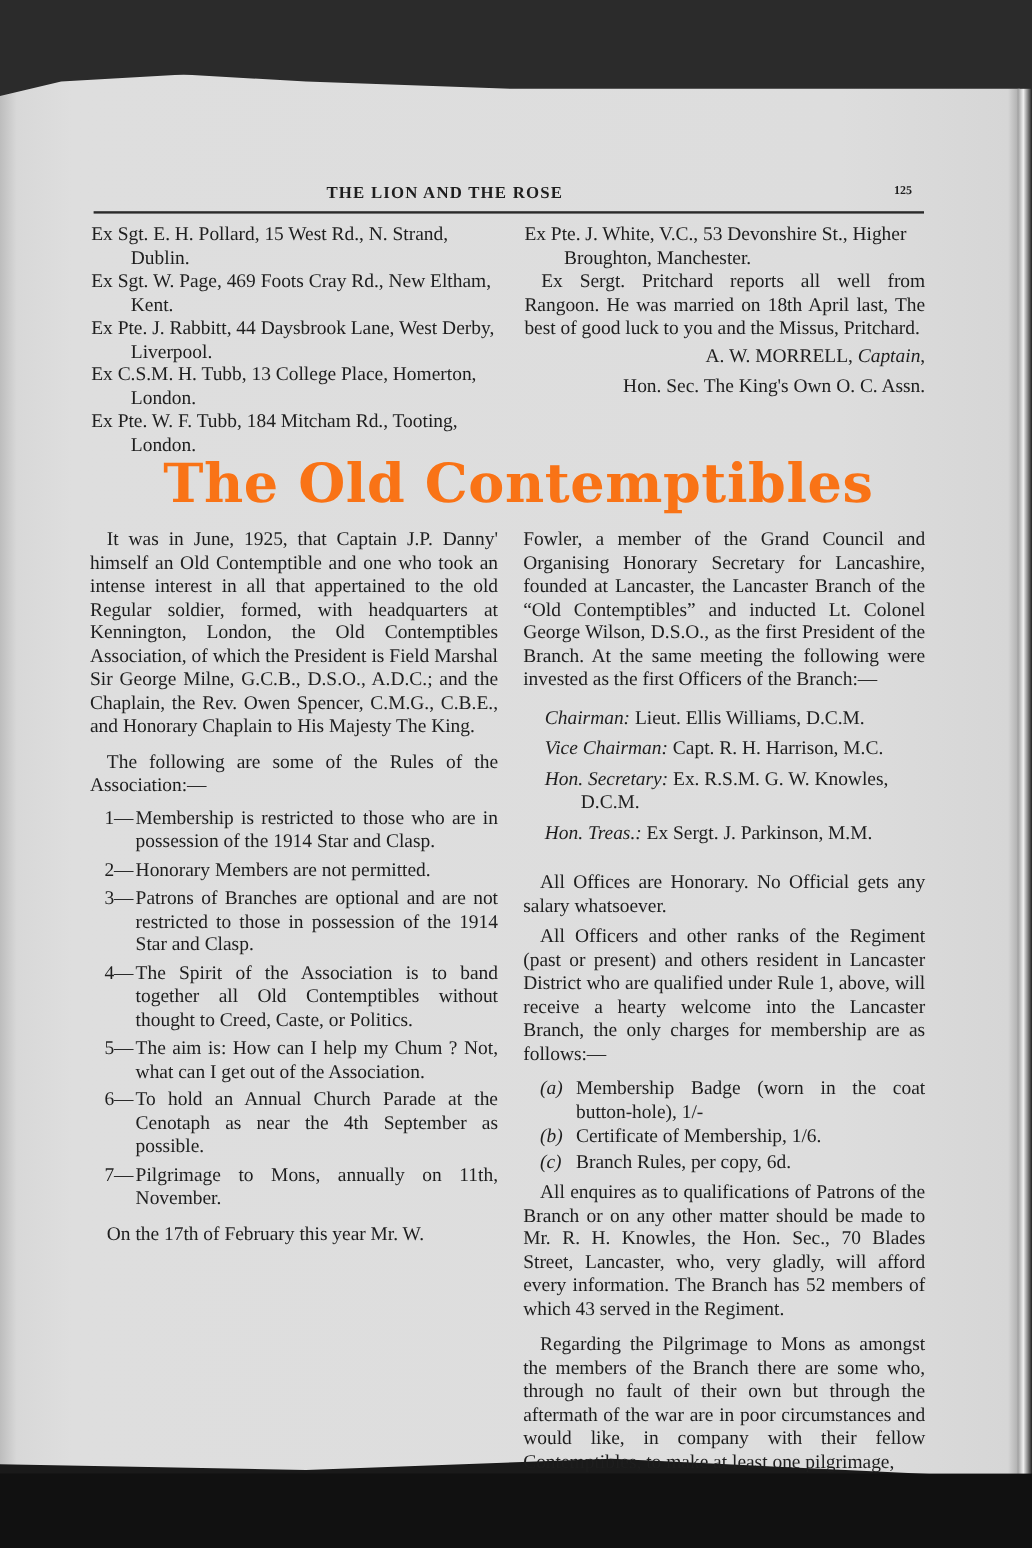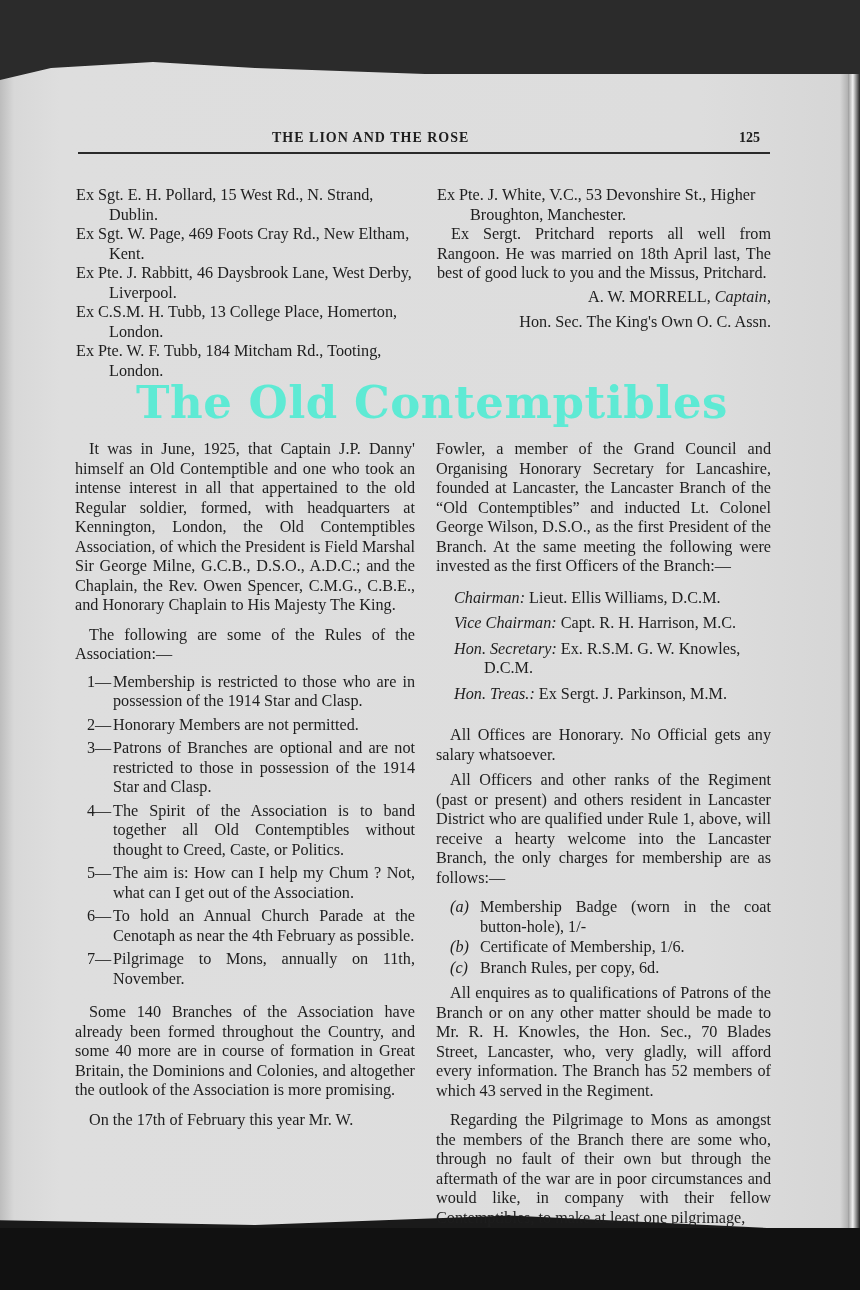--- a/index.html
+++ b/index.html
@@ -19,29 +19,29 @@
     background: #dcdcdc;
     background: linear-gradient(90deg, #bdbdbd 0px, #d8d8d8 14px, #dedede 60px, #dddddd 700px, #d6d6d6 840px, #a8a8a8 850px);
     border-top-left-radius: 40px 14px;
     clip-path: polygon(0 20px, 6% 8px, 18% 2px, 30% 8px, 50% 14px, 100% 14px, 100% 100%, 60% 98.6%, 30% 99.4%, 0 99%);
   }
   .page-edge {
     position: absolute; right: 0; top: 74px; width: 12px; height: 1158px;
     background: linear-gradient(90deg, #9a9a9a, #f0f0f0 40%, #8a8a8a 70%, #222 100%);
   }
   .running-head {
-    position: absolute; left: 78px; top: 128px; width: 692px; height: 24px;
+    position: absolute; left: 78px; top: 152px; width: 692px; height: 24px;
     border-bottom: 2px solid #2a2a2a;
     font-size: 14px; letter-spacing: 1px; font-weight: bold;
   }
   .running-head .title {
     position: absolute; left: 194px; top: 2px;
   }
   .running-head .pageno {
-    position: absolute; right: 10px; top: 2px; font-size: 14px; letter-spacing: 0;
+    position: absolute; right: 10px; top: 2px; font-size: 10px; letter-spacing: 0;
   }
   .col {
     position: absolute; font-size: 16.2px; line-height: 19.5px;
     text-align: justify;
   }
   .col-left-top { left: 76px; top: 186px; width: 340px; }
   .col-right-top { left: 437px; top: 186px; width: 334px; }
   .col-left { left: 75px; top: 440px; width: 340px; }
   .col-right { left: 436px; top: 440px; width: 335px; }
   .entry { padding-left: 33px; text-indent: -33px; text-align: left; }
@@ -49,21 +49,21 @@
   p { margin: 0; }
   .indent { text-indent: 14px; }
   .gap { margin-top: 8px; }
   .signoff { text-align: right; margin-top: 4px; }
   .signoff2 { text-align: right; margin-top: 6px; }
   .it { font-style: italic; }
   .article-title {
     position: absolute; left: 136px; top: 376px; width: 600px;
     font-family: "DejaVu Serif", "Liberation Serif", serif;
     font-weight: bold; font-size: 45px; letter-spacing: 0.5px;
-    color: #5eead4; white-space: nowrap;
+    color: #f97316; white-space: nowrap;
   }
   .rule {
     display: flex; margin-top: 4px;
   }
   .rule .num { width: 26px; flex: none; }
   .rule .txt { flex: 1; text-align: justify; }
   .officer { padding-left: 48px; text-indent: -30px; margin-top: 6px; text-align: left; }
   .officer:first-child { margin-top: 0; }
   .fee { display: flex; padding-left: 14px; margin-top: 1px; }
   .fee .lbl { width: 30px; flex: none; font-style: italic; }
@@ -81,21 +81,21 @@
 <div class="bottom-dark"></div>
 
 <div class="running-head">
   <span class="title">THE LION AND THE ROSE</span>
   <span class="pageno">125</span>
 </div>
 
 <div class="col col-left-top">
   <p class="entry">Ex Sgt. E. H. Pollard, 15 West Rd., N. Strand, Dublin.</p>
   <p class="entry">Ex Sgt. W. Page, 469 Foots Cray Rd., New Eltham, Kent.</p>
-  <p class="entry">Ex Pte. J. Rabbitt, 46 Daysbrook Lane, West Derby, Liverpool.</p>
+  <p class="entry">Ex Pte. J. Rabbitt, 44 Daysbrook Lane, West Derby, Liverpool.</p>
   <p class="entry">Ex C.S.M. H. Tubb, 13 College Place, Homerton, London.</p>
   <p class="entry">Ex Pte. W. F. Tubb, 184 Mitcham Rd., Tooting, London.</p>
 </div>
 
 <div class="col col-right-top">
   <p class="entry-r">Ex Pte. J. White, V.C., 53 Devonshire St., Higher Broughton, Manchester.</p>
   <p class="indent">Ex Sergt. Pritchard reports all well from Rangoon. He was married on 18th April last, The best of good luck to you and the Missus, Pritchard.</p>
   <p class="signoff"><span>A. W. MORRELL, </span><span class="it">Captain</span><span>,</span></p>
   <p class="signoff2">Hon. Sec. The King's Own O. C. Assn.</p>
 </div>
@@ -121,28 +121,27 @@
     <div class="rule">
         <span class="num">4—</span>
         <span class="txt">The Spirit of the Association is to band together all Old Contemptibles without thought to Creed, Caste, or Politics.</span>
       </div>
     <div class="rule">
         <span class="num">5—</span>
         <span class="txt">The aim is: How can I help my Chum ? Not, what can I get out of the Association.</span>
       </div>
     <div class="rule">
         <span class="num">6—</span>
-        <span class="txt">To hold an Annual Church Parade at the Cenotaph as near the 4th February as possible.</span>
+        <span class="txt">To hold an Annual Church Parade at the Cenotaph as near the 4th September as possible.</span>
       </div>
     <div class="rule">
         <span class="num">7—</span>
         <span class="txt">Pilgrimage to Mons, annually on 11th, November.</span>
       </div>
   </div>
-  <p class="indent" style="margin-top:14px">Some 140 Branches of the Association have already been formed throughout the Country, and some 40 more are in course of formation in Great Britain, the Dominions and Colonies, and altogether the outlook of the Association is more promising.</p>
   <p class="indent" style="margin-top:10px">On the 17th of February this year Mr. W.</p>
 </div>
 
 <div class="col col-right">
   <p>Fowler, a member of the Grand Council and Organising Honorary Secretary for Lancashire, founded at Lancaster, the Lancaster Branch of the “Old Contemptibles” and inducted Lt. Colonel George Wilson, D.S.O., as the first President of the Branch.  At the same meeting the following were invested as the first Officers of the Branch:—</p>
   <div style="margin-top:12px;">
     <p class="officer"><span class="it">Chairman:</span><span> Lieut. Ellis Williams, D.C.M.</span></p>
     <p class="officer"><span class="it">Vice Chairman:</span><span> Capt. R. H. Harrison, M.C.</span></p>
     <p class="officer"><span class="it">Hon. Secretary:</span><span> Ex. R.S.M. G. W. Knowles, D.C.M.</span></p>
     <p class="officer"><span class="it">Hon. Treas.:</span><span> Ex Sergt. J. Parkinson, M.M.</span></p>

